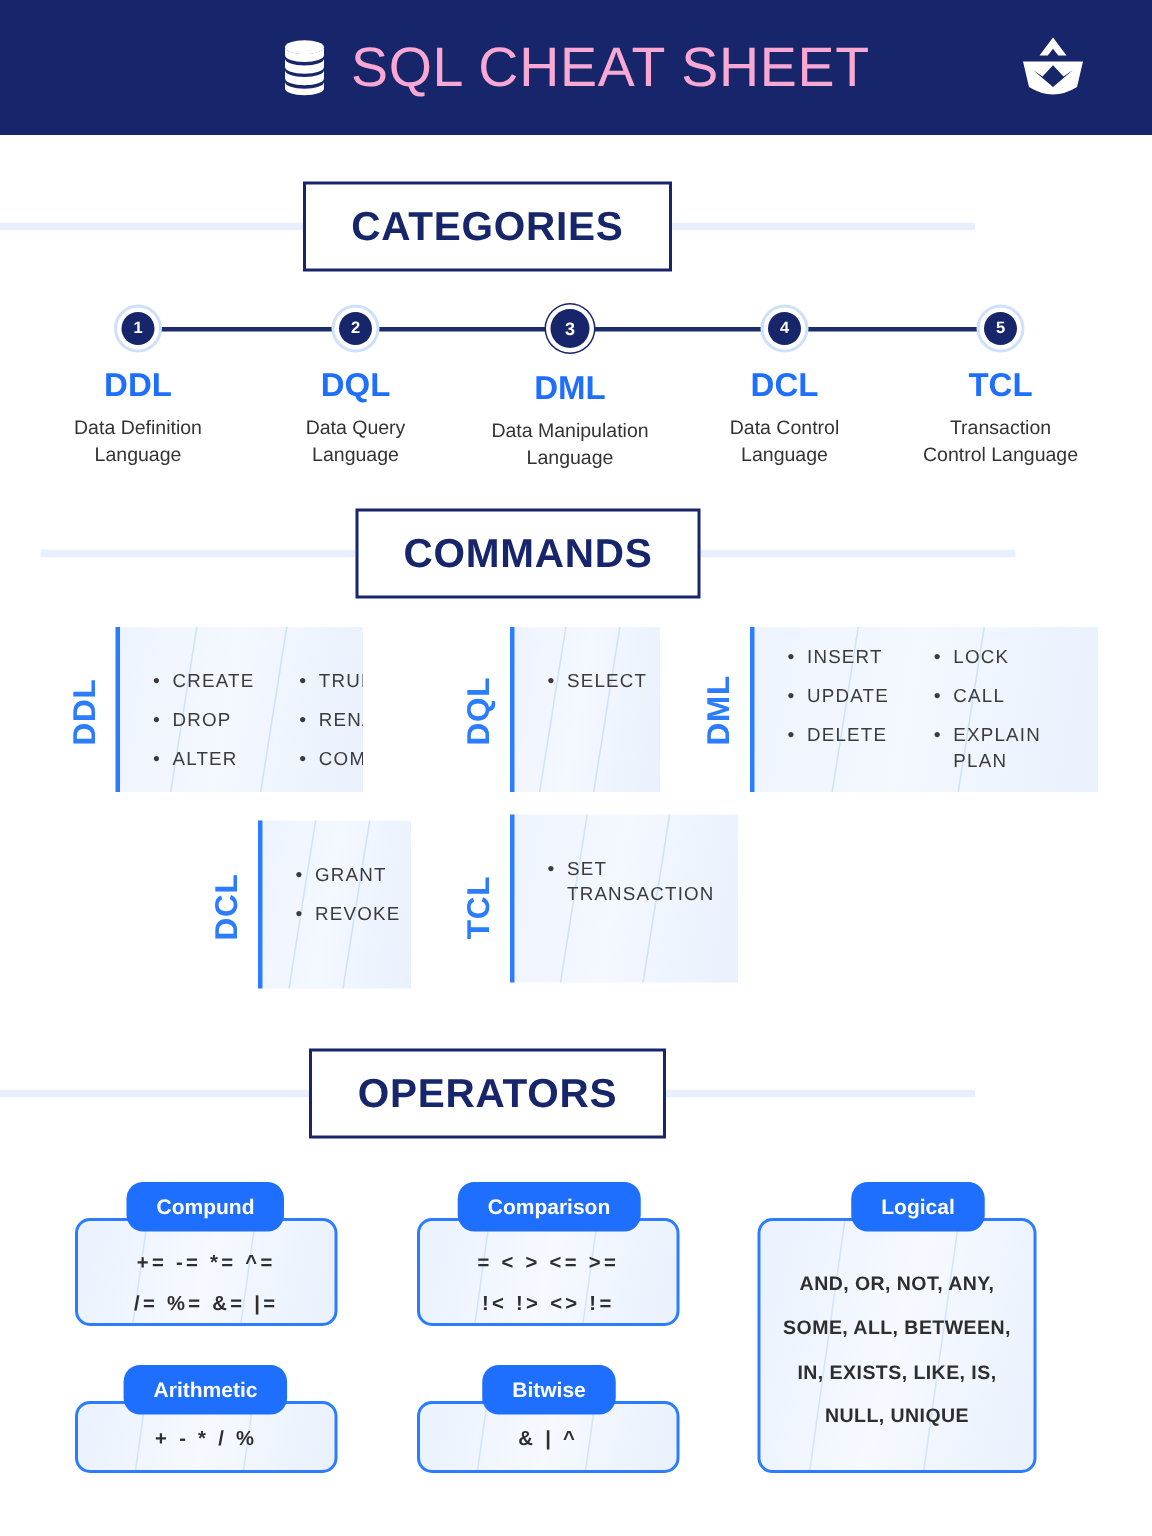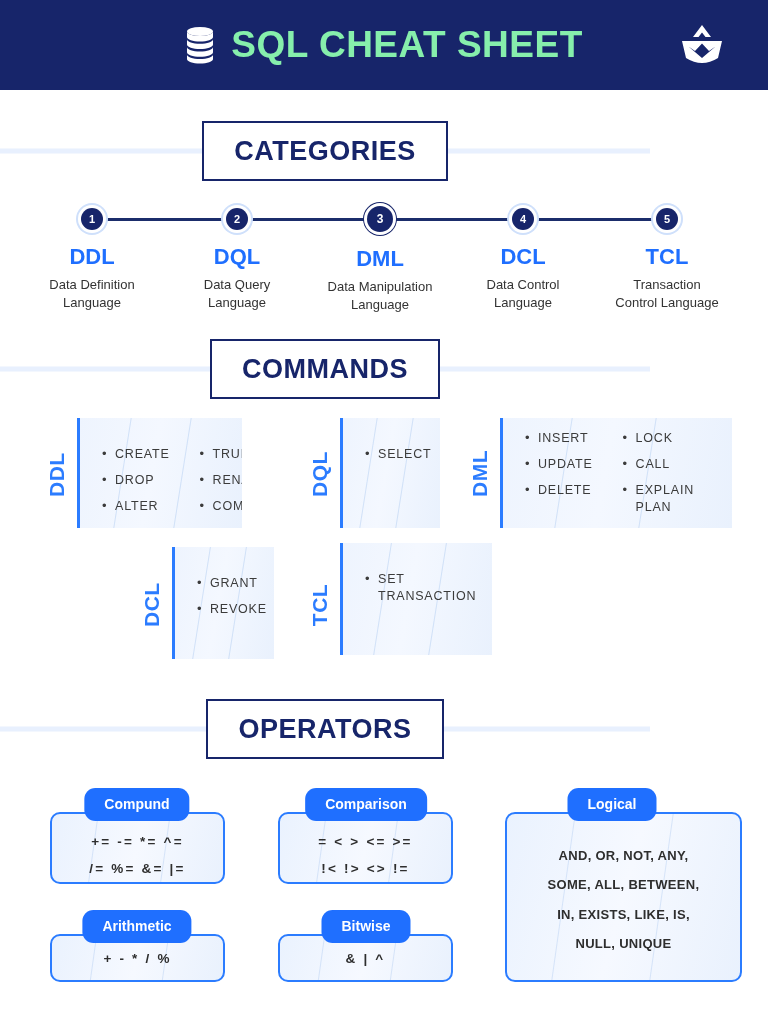--- a/index.html
+++ b/index.html
@@ -14,21 +14,21 @@
   
   .header {
     position: absolute; top: 0; left: 0;
     width: 768px; height: 90px;
     background: #17256a;
     display: flex; align-items: center; justify-content: center;
   }
   .header-inner { display: flex; align-items: center; gap: 16px; }
   .db-icon { width: 30px; height: 38px; display: block; }
   .header-title {
-    color: #86efac; font-size: 37px; font-weight: bold;
+    color: #f9a8d4; font-size: 37px; font-weight: normal;
     letter-spacing: 0.5px; white-space: nowrap;
   }
   .brand-logo { position: absolute; right: 42px; top: 24px; width: 48px; height: 42px; }
 
   
   .section-title-wrap {
     position: absolute; left: 0; width: 650px;
     display: flex; align-items: center; justify-content: center;
   }
   .rule-line {
@@ -198,21 +198,21 @@
     </div>
 
     <div class="tl-node" style="left:667px;width:170px;">
       <div class="node-circle">5</div>
       <div class="cat-acronym">TCL</div>
       <div class="cat-desc">Transaction
 Control Language</div>
     </div>
   </div>
 
-  <div class="section-title-wrap" style="top:338px;height:62px;">
+  <div class="section-title-wrap" style="top:338px;height:62px;margin-left:27px;">
     <div class="rule-line"></div>
     <div class="section-title">COMMANDS</div>
   </div>
 
   <div class="cmd-card" style="left:77px;top:418px;width:165px;height:110px;">
     <div class="cmd-cols" style="left:22px;top:28px;">
       <div class="cmd-col">
         <span class="cmd-item">CREATE</span>
         <span class="cmd-item">DROP</span>
         <span class="cmd-item">ALTER</span>
@@ -281,21 +281,21 @@
 /=  %=  &amp;=  |=</div>
   </div>
   <div class="op-pill" style="left:137px;top:788px;">Compund</div>
 
   <div class="op-card" style="left:278px;top:812px;width:175px;height:72px;">
     <div class="op-body op-sym" style="top:14px;">=  &lt;  &gt;  &lt;=  &gt;=
 !&lt;  !&gt;  &lt;&gt;  !=</div>
   </div>
   <div class="op-pill" style="left:366px;top:788px;">Comparison</div>
 
-  <div class="op-card" style="left:505px;top:812px;width:237px;height:170px;">
+  <div class="op-card" style="left:505px;top:812px;width:186px;height:170px;">
     <div class="op-body op-words" style="top:27px;">AND, OR, NOT, ANY,
 SOME, ALL, BETWEEN,
 IN, EXISTS, LIKE, IS,
 NULL, UNIQUE</div>
   </div>
   <div class="op-pill" style="left:612px;top:788px;">Logical</div>
 
   <div class="op-card" style="left:50px;top:934px;width:175px;height:48px;">
     <div class="op-body op-sym" style="top:9px;">+  -  *  /  %</div>
   </div>

